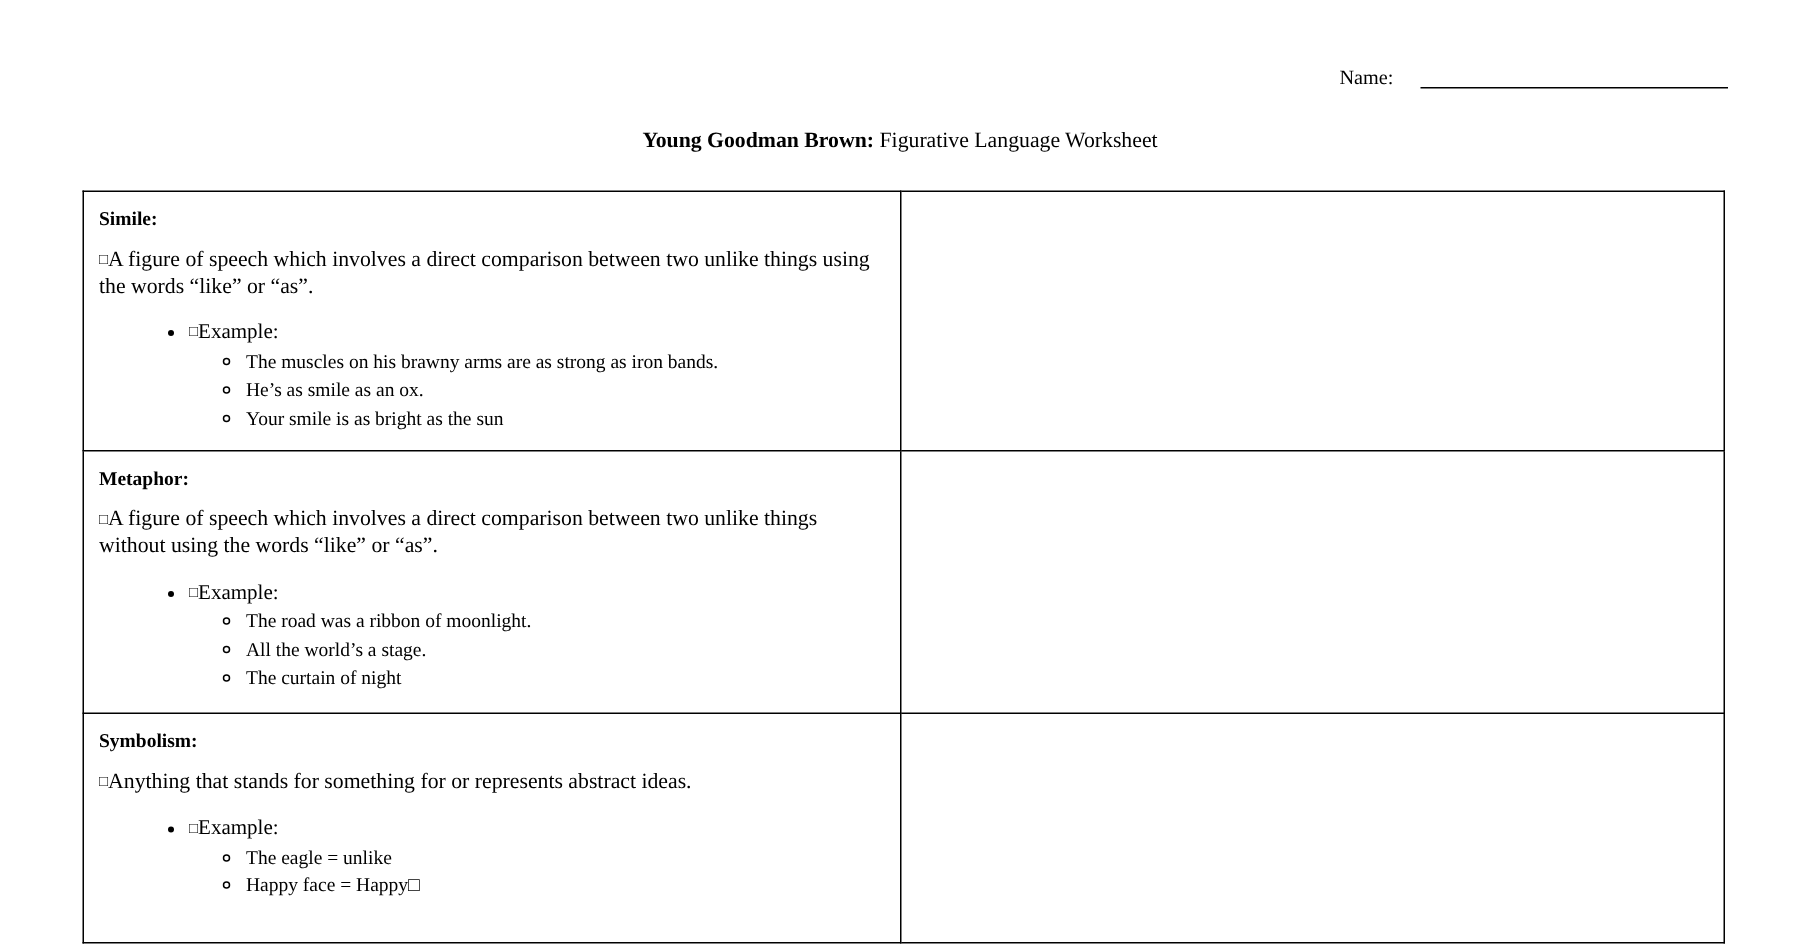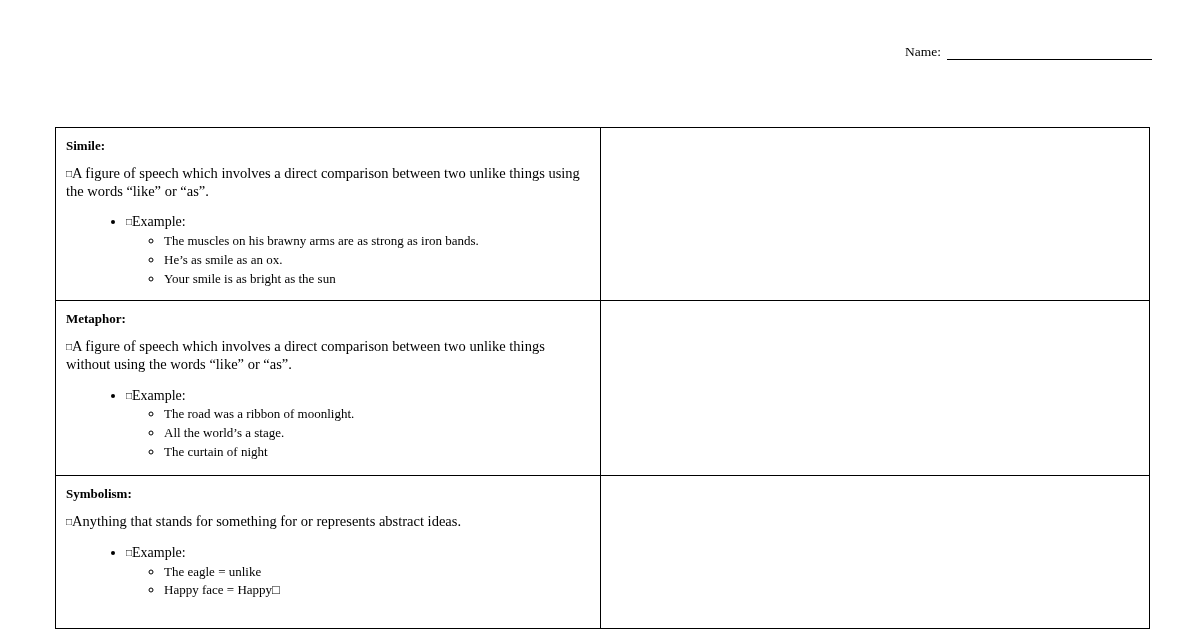--- a/index.html
+++ b/index.html
@@ -19,22 +19,22 @@
     width: 1200px;
     height: 630px;
     box-sizing: border-box;
   }
   .name-row {
     position: absolute;
     top: 44px;
     right: 48px;
     font-size: 13.5px;
     display: flex;
-    align-items: flex-end;
-    gap: 6px;
+    align-items: center;
+    gap: 18px;
   }
   .name-label {
     font-size: 13.5px;
   }
   .name-blank {
     display: inline-block;
     width: 205px;
     border-bottom: 1px solid #000;
     height: 12px;
   }
@@ -125,20 +125,24 @@
 </head>
 <body>
 
 <div class="page">
 
   <div class="name-row">
     <span class="name-label">Name:</span>
     <span class="name-blank"></span>
   </div>
 
+  <div class="doc-title">
+    <span class="work">Young Goodman Brown:</span>
+    <span class="subtitle">Figurative Language Worksheet</span>
+  </div>
 
   <table class="worksheet">
     <colgroup>
       <col class="col-left">
       <col class="col-right">
     </colgroup>
     <tbody>
 
       <tr class="row-simile">
         <td class="body-cell">

